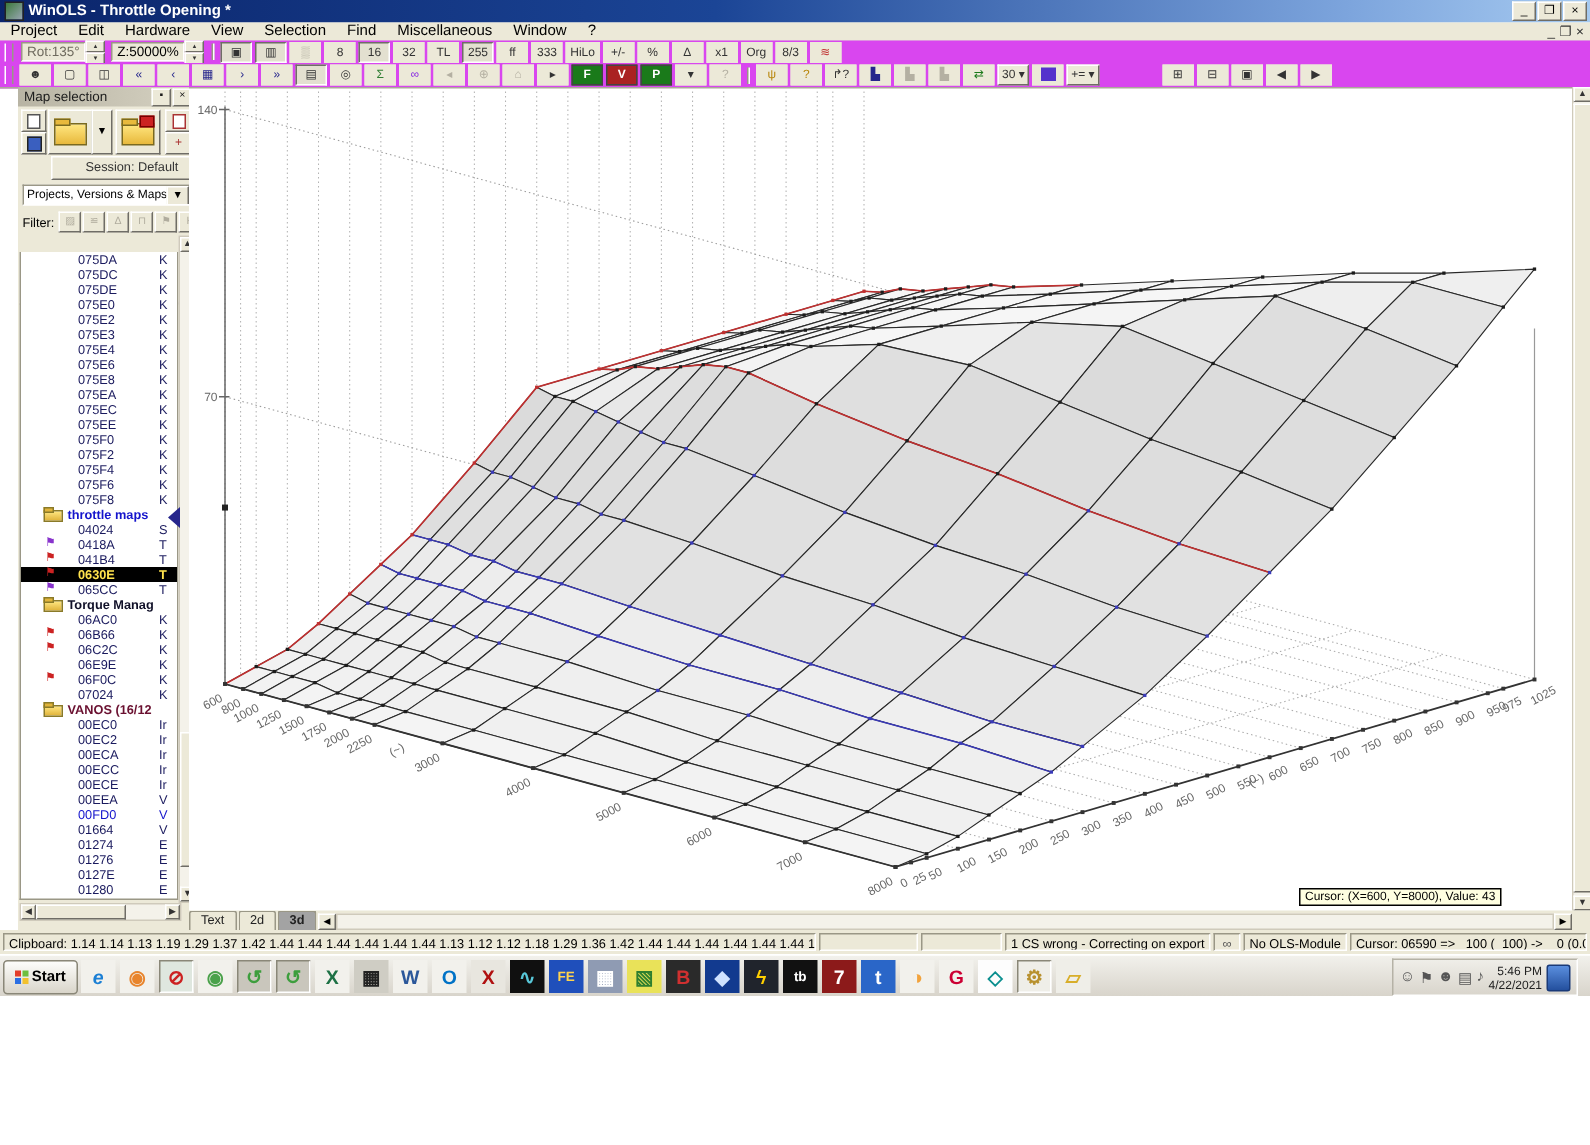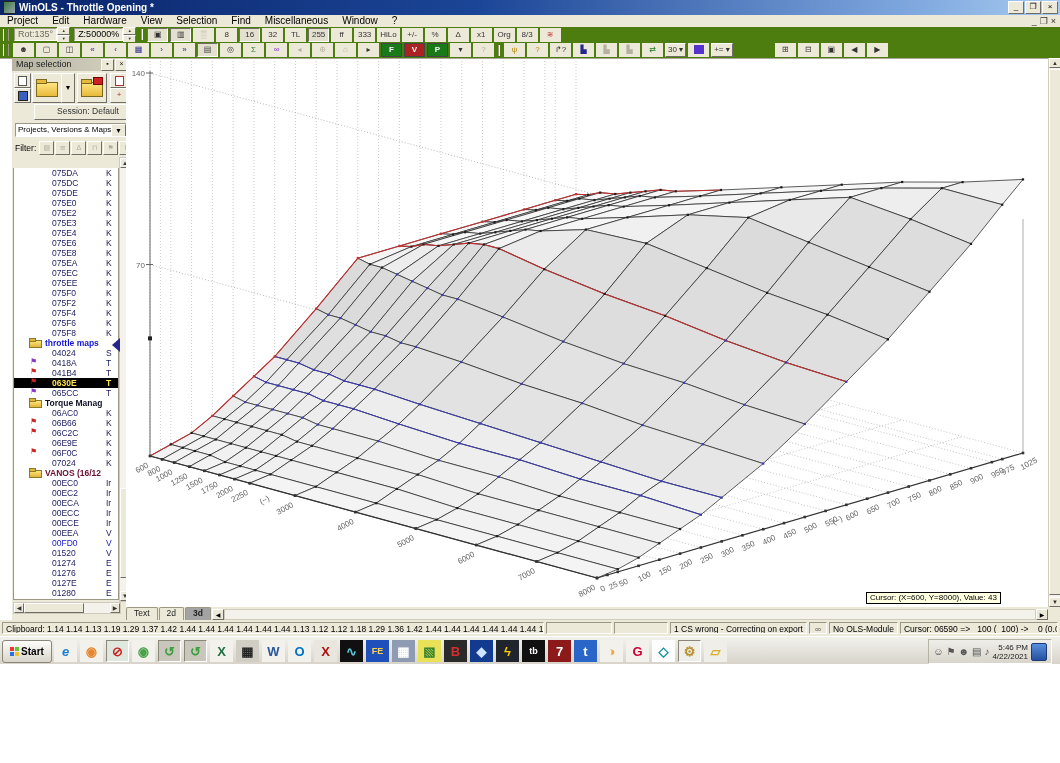--- a/index.html
+++ b/index.html
@@ -9,21 +9,21 @@
     background:linear-gradient(90deg,#0a246a 0%,#1b4596 45%,#7da5dd 85%,#a6caf0 100%);
     color:#fff;display:flex;align-items:center;}
   .titlebar .appicon{width:11px;height:11px;margin:0 3px;background:linear-gradient(135deg,#3c7a3c,#9aa6b4);border:1px solid #222;}
   .titlebar .t{font-weight:bold;font-size:10px;white-space:nowrap;}
   .winbtns{margin-left:auto;display:flex;gap:1px;padding-right:2px;}
   .winbtn{width:14px;height:11px;background:#ece9d8;border:1px solid;border-color:#fff #6f6d66 #6f6d66 #fff;
     font-size:8px;line-height:9px;text-align:center;color:#000;}
   .menubar{position:absolute;left:0;top:15px;width:1060px;height:12px;background:#ece9d8;display:flex;align-items:center;border-bottom:1px solid #d8d5c8;}
   .menuitem{padding:0 7px;font-size:10px;height:12px;line-height:12px;text-align:center;}
   .mdibtns{margin-left:auto;display:flex;gap:3px;padding-right:4px;color:#333;font-size:9px;}
-  .toolbar{position:absolute;left:0;width:1060px;background:#4d7c0f;display:flex;align-items:center;border-bottom:1px solid #aca899;}
+  .toolbar{position:absolute;left:0;width:1060px;background:#d946ef;display:flex;align-items:center;border-bottom:1px solid #aca899;}
   .tb2{top:27px;height:15px;}
   .tb3{top:42px;height:16px;}
   .grip{width:4px;height:80%;border-left:1px solid #fff;border-right:1px solid #9a9786;margin:0 3px;}
   .tbbtn{min-width:15px;height:12px;margin:0 1px;padding:0 2px;background:#ece9d8;border:1px solid #ece9d8;
     font-size:8px;line-height:11px;text-align:center;color:#333;white-space:nowrap;}
   .tbbtn.pressed{border-color:#6f6d66 #fff #fff #6f6d66;background:#e3e0d0;}
   .tbbtn.raised{border-color:#fff #6f6d66 #6f6d66 #fff;}
   .tbbtn.disabled{color:#b4b0a2;}
   .tbsep{width:1px;height:11px;background:#9a9786;border-right:1px solid #fff;margin:0 3px;}
   .spinfield{display:flex;align-items:center;margin:0 2px;}
@@ -430,21 +430,21 @@
         </div>
         <div class="mrow">
           <span class="addr">00EEA</span>
           <span class="typ">V</span>
         </div>
         <div class="mrow">
           <span class="addr" style="color: rgb(20, 20, 204);">00FD0</span>
           <span class="typ" style="color: rgb(20, 20, 204);">V</span>
         </div>
         <div class="mrow">
-          <span class="addr">01520</span>
+          <span class="addr">01664</span>
           <span class="typ">V</span>
         </div>
         <div class="mrow">
           <span class="addr">01274</span>
           <span class="typ">E</span>
         </div>
         <div class="mrow">
           <span class="addr">01276</span>
           <span class="typ">E</span>
         </div>

